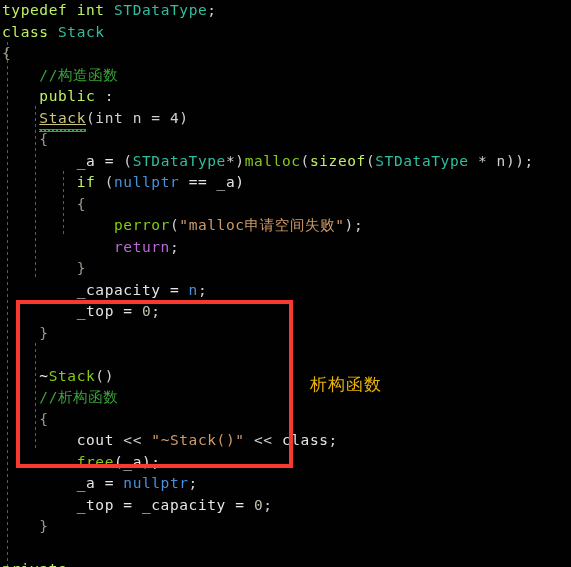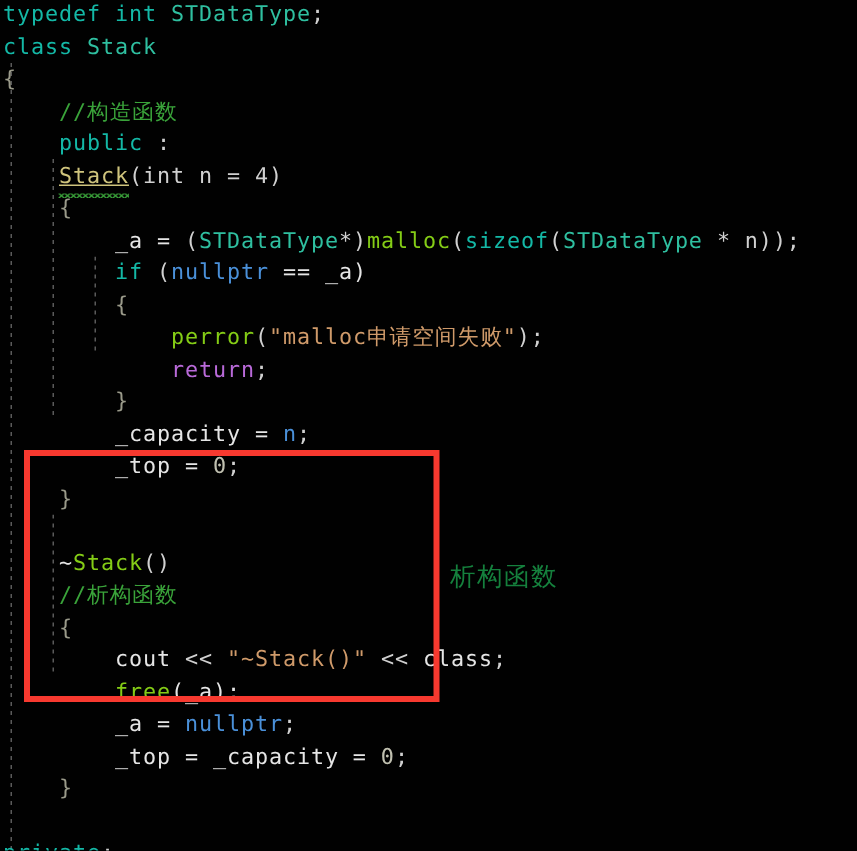--- a/index.html
+++ b/index.html
@@ -36,21 +36,21 @@
     height: 21.5px;
     line-height: 21.5px;
     font-size: 14.5px;
     letter-spacing: 0.6px;
     white-space: pre;
     color: #d4d4d4;
     padding-left: 2px;
   }
 
   
-  .kw      { color: #14b8a6; }           
+  .kw      { color: #bef264; }           
   .type    { color: #2fbfa0; }           
   .cmt     { color: #3aa33a; }           
   .fn      { color: #84cc16; }           
   .fn-u    { color: #cfc47d; text-decoration: underline; text-decoration-color: #cfc47d; }
   .str     { color: #cf9a6a; }           
   .ret     { color: #b96ad9; text-align: center; }           
   .num     { color: #c0c0b0; }           
   .var     { color: #e5e5e5; }           
   .punc    { color: #d0d0d0; }           
   .op      { color: #d0d0d0; }
@@ -169,15 +169,15 @@
     <div class="line"><span class="punc">    </span><span class="brace">}</span></div>
 
     <div class="line">&nbsp;</div>
 
     <div class="line"><span class="kw">private</span><span class="punc">:</span></div>
 
   </div>
 
   <div id="highlight-box" style="left: 16px; top: 300px; width: 277px; height: 168px; border-color: rgb(247, 57, 47);"></div>
 
-  <div id="annotation-label" style="left: 300px; top: 373px; color: #15803d; text-align: center;">析构函数</div>
+  <div id="annotation-label" style="left: 310px; top: 373px; color: #eab308; text-align: center;">析构函数</div>
 
 </div>
 
 </body></html>

